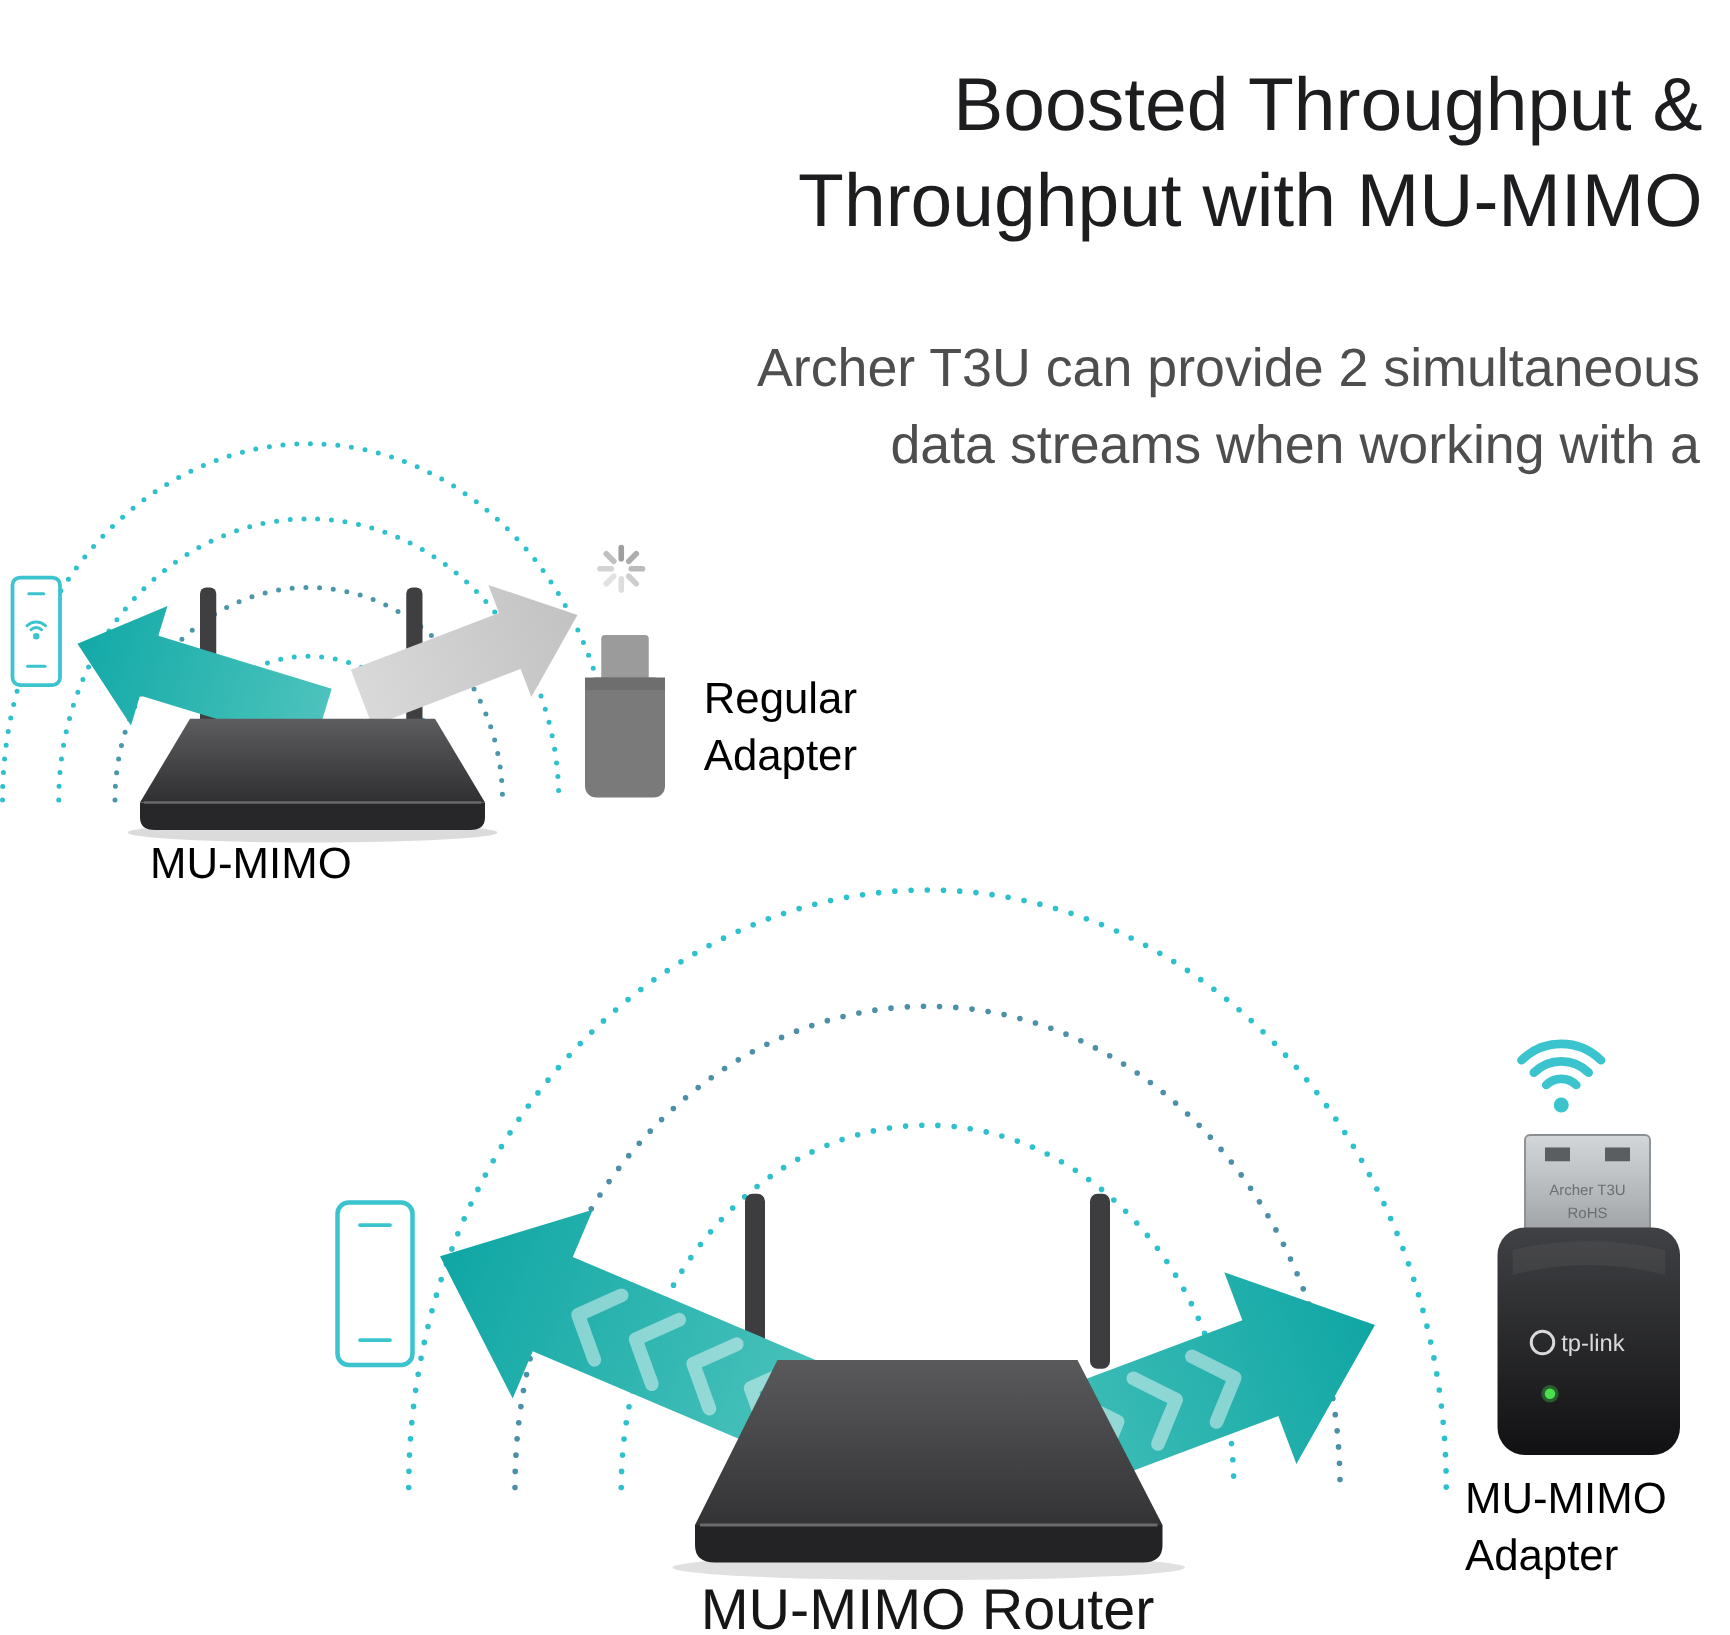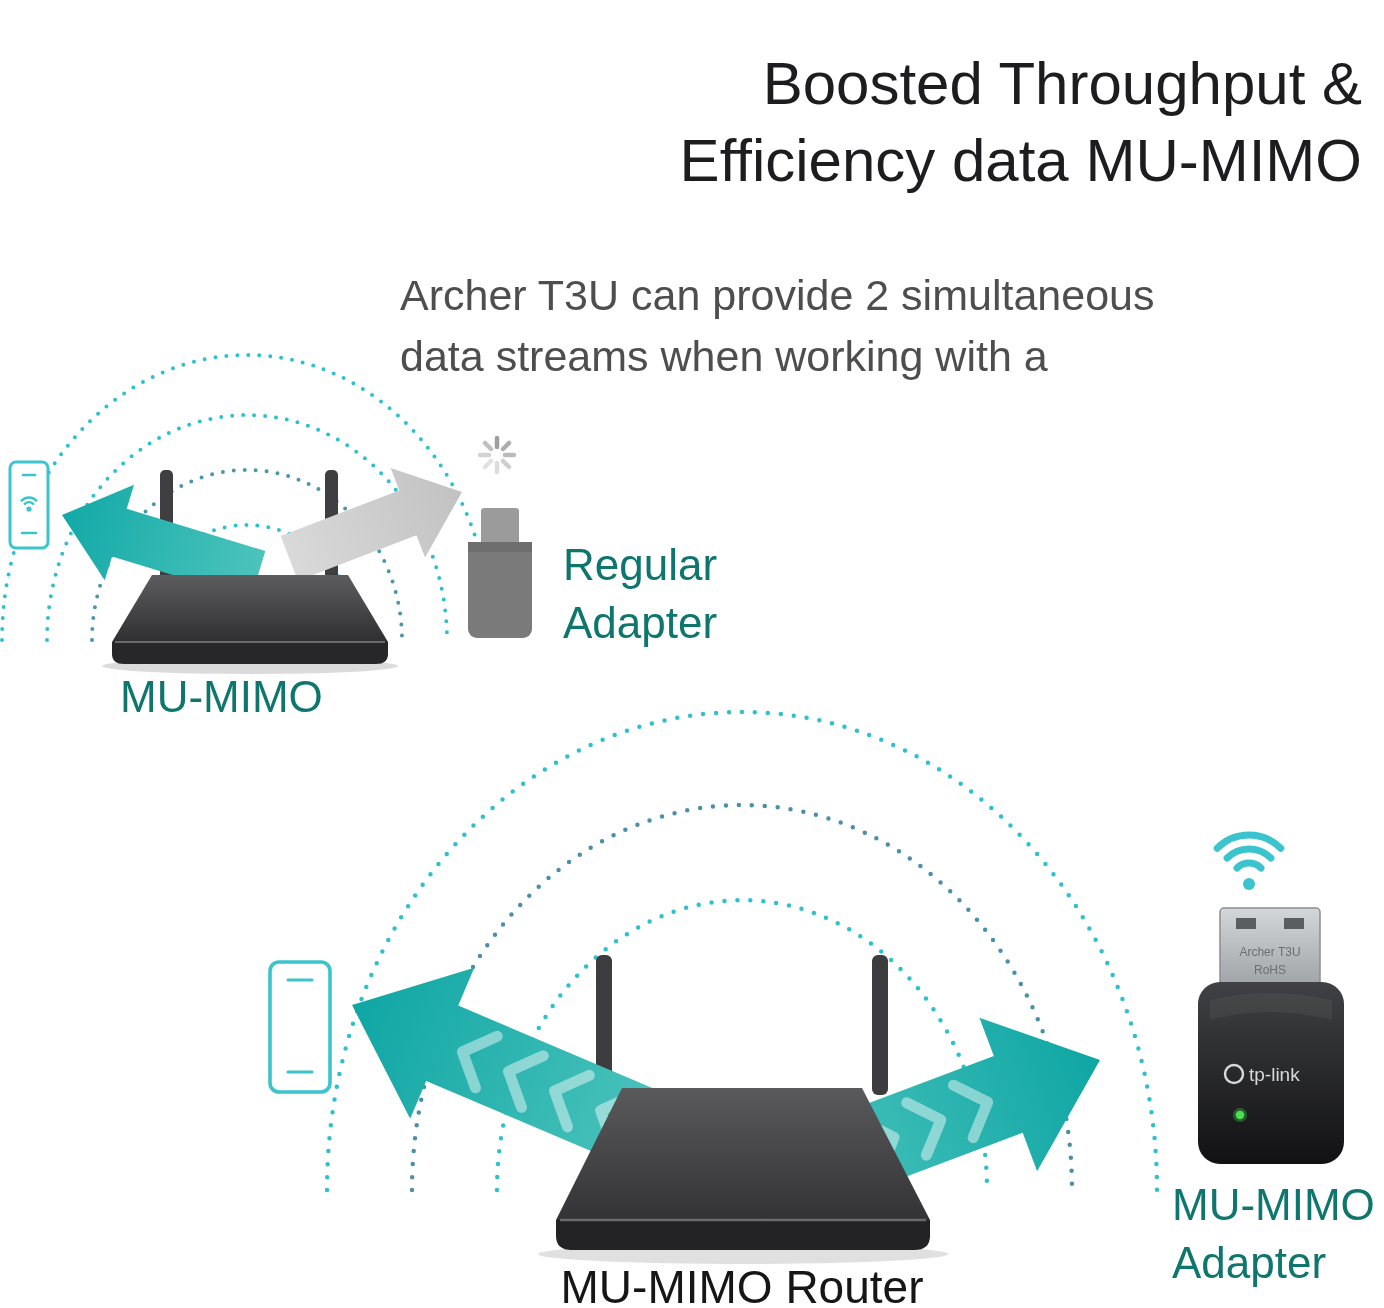--- a/index.html
+++ b/index.html
@@ -7,44 +7,44 @@
     position:relative;width:1384px;height:1308px;background:#ffffff;
     font-family:"Liberation Sans", sans-serif;overflow:hidden;
   }
   .hero-title{
     position:absolute;top:6px;right:22px;width:960px;
     text-align:right;font-size:60px;line-height:1.28;color:#1d1d1f;
     font-weight:normal;letter-spacing:0px;
   }
   .hero-subtitle{
     position:absolute;top:222px;right:24px;width:960px;
-    font-size:43px;line-height:1.42;color:#4e4e4e;
+    text-align:right;font-size:43px;line-height:1.42;color:#4e4e4e;
   }
   .scene-label{
-    position:absolute;font-size:44px;line-height:1.32;color:#0f766e;
+    position:absolute;font-size:35px;line-height:1.32;color:#000000;
   }
   .label-top-router{left:120px;top:668px;}
   .label-regular-adapter{left:563px;top:536px;}
   .label-mumimo-adapter{left:1172px;top:1176px;}
   .label-bottom-router{
     position:absolute;left:742px;top:1260px;transform:translateX(-50%);
     font-size:46px;color:#161616;white-space:nowrap;
   }
   svg.scene{position:absolute;left:0;display:block;}
   #scene-top{top:330px;}
   #scene-bottom{top:660px;}
 </style>
 </head>
 <body>
 
 <div class="page">
 
   <h1 class="hero-title">
     <span>Boosted Throughput &amp;</span><br>
-    <span>Efficiency data MU-MIMO</span>
+    <span>Throughput with MU-MIMO</span>
   </h1>
 
   <p class="hero-subtitle">
     <span>Archer T3U can provide 2 simultaneous</span><br>
     <span>data streams when working with a</span><br>
   </p>
 
   <svg id="scene-top" class="scene" width="760" height="450" viewBox="0 0 760 450">
     <defs>
       <linearGradient id="tealArrowT" x1="0" y1="0" x2="1" y2="0">

